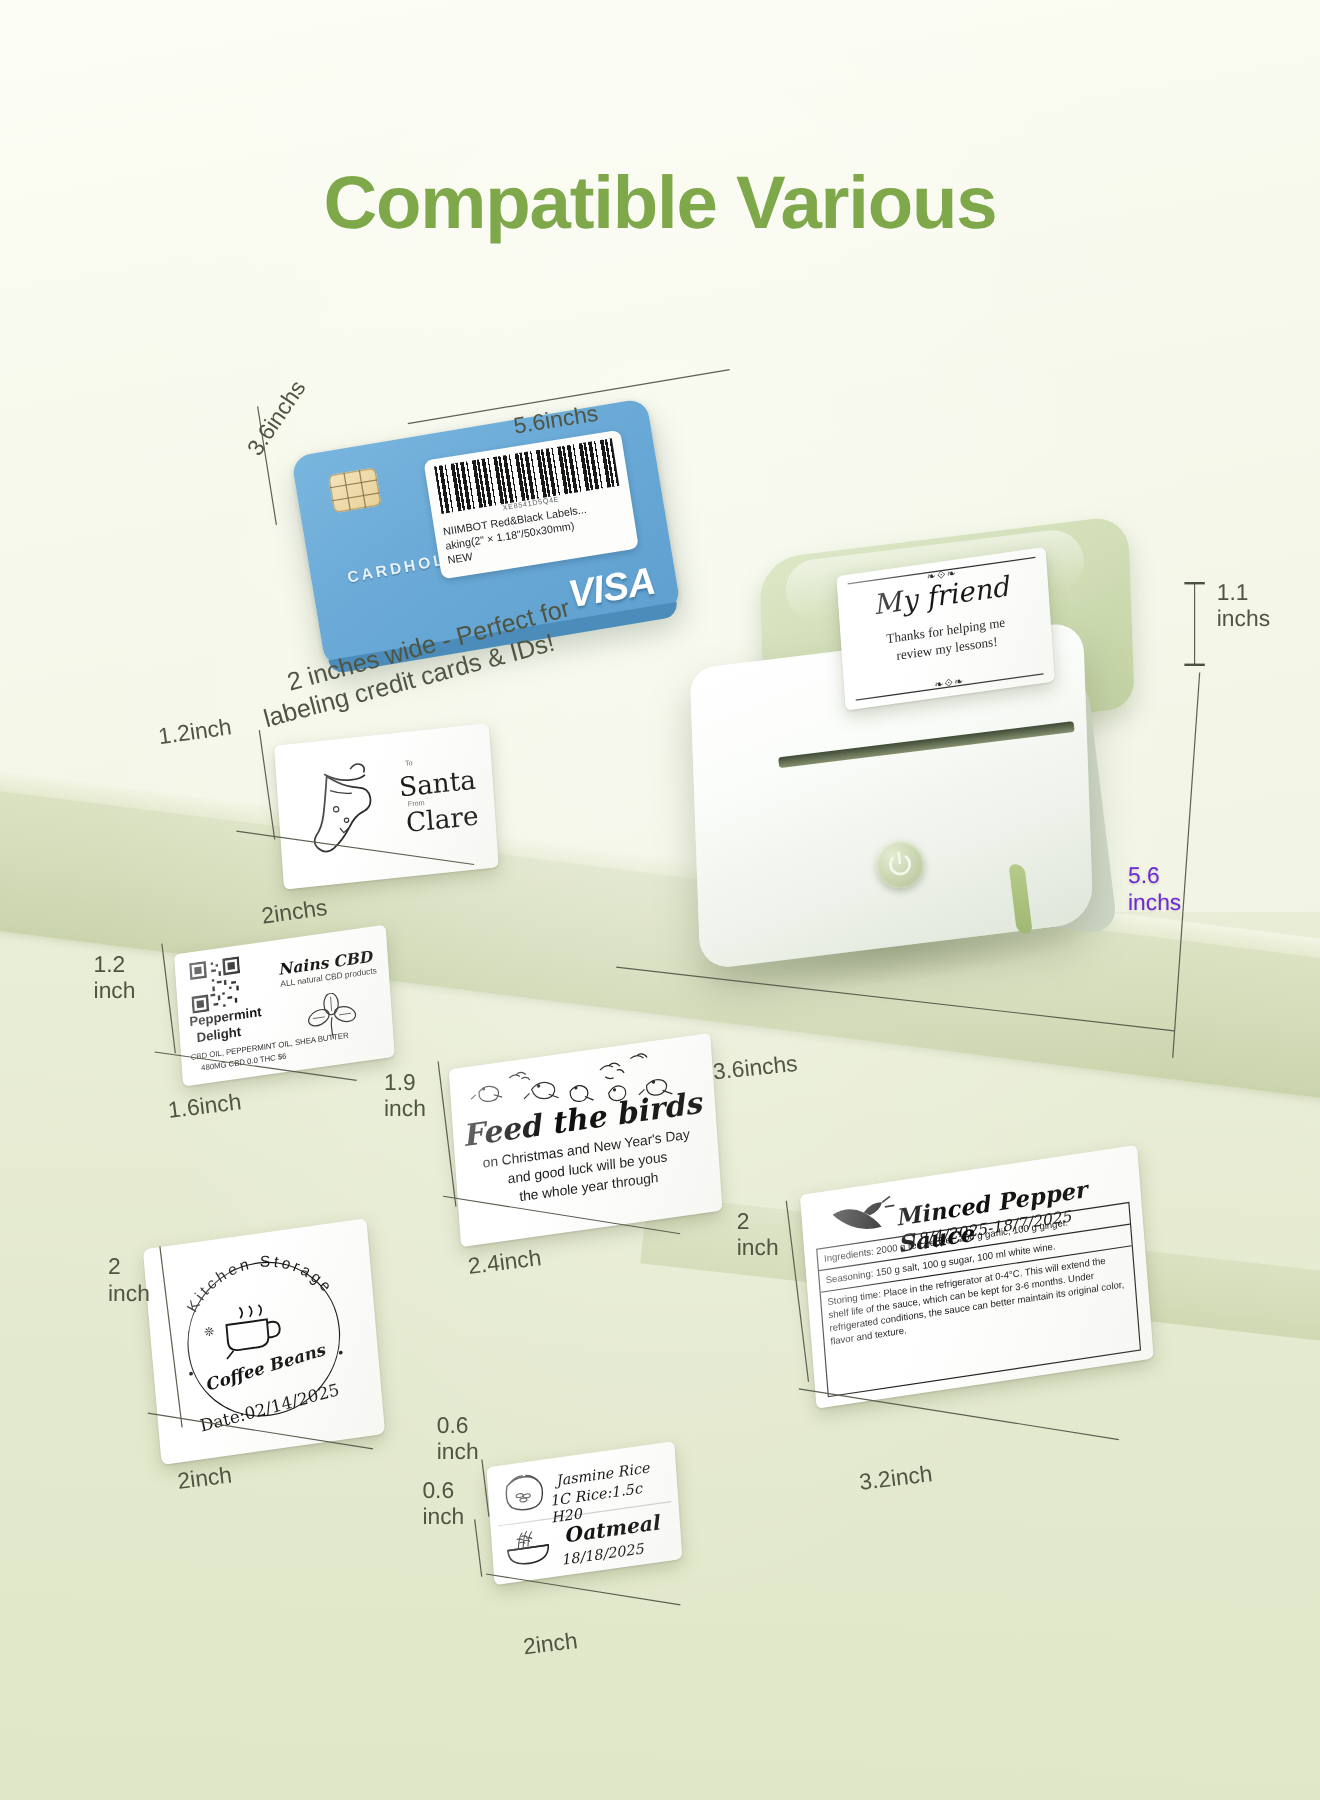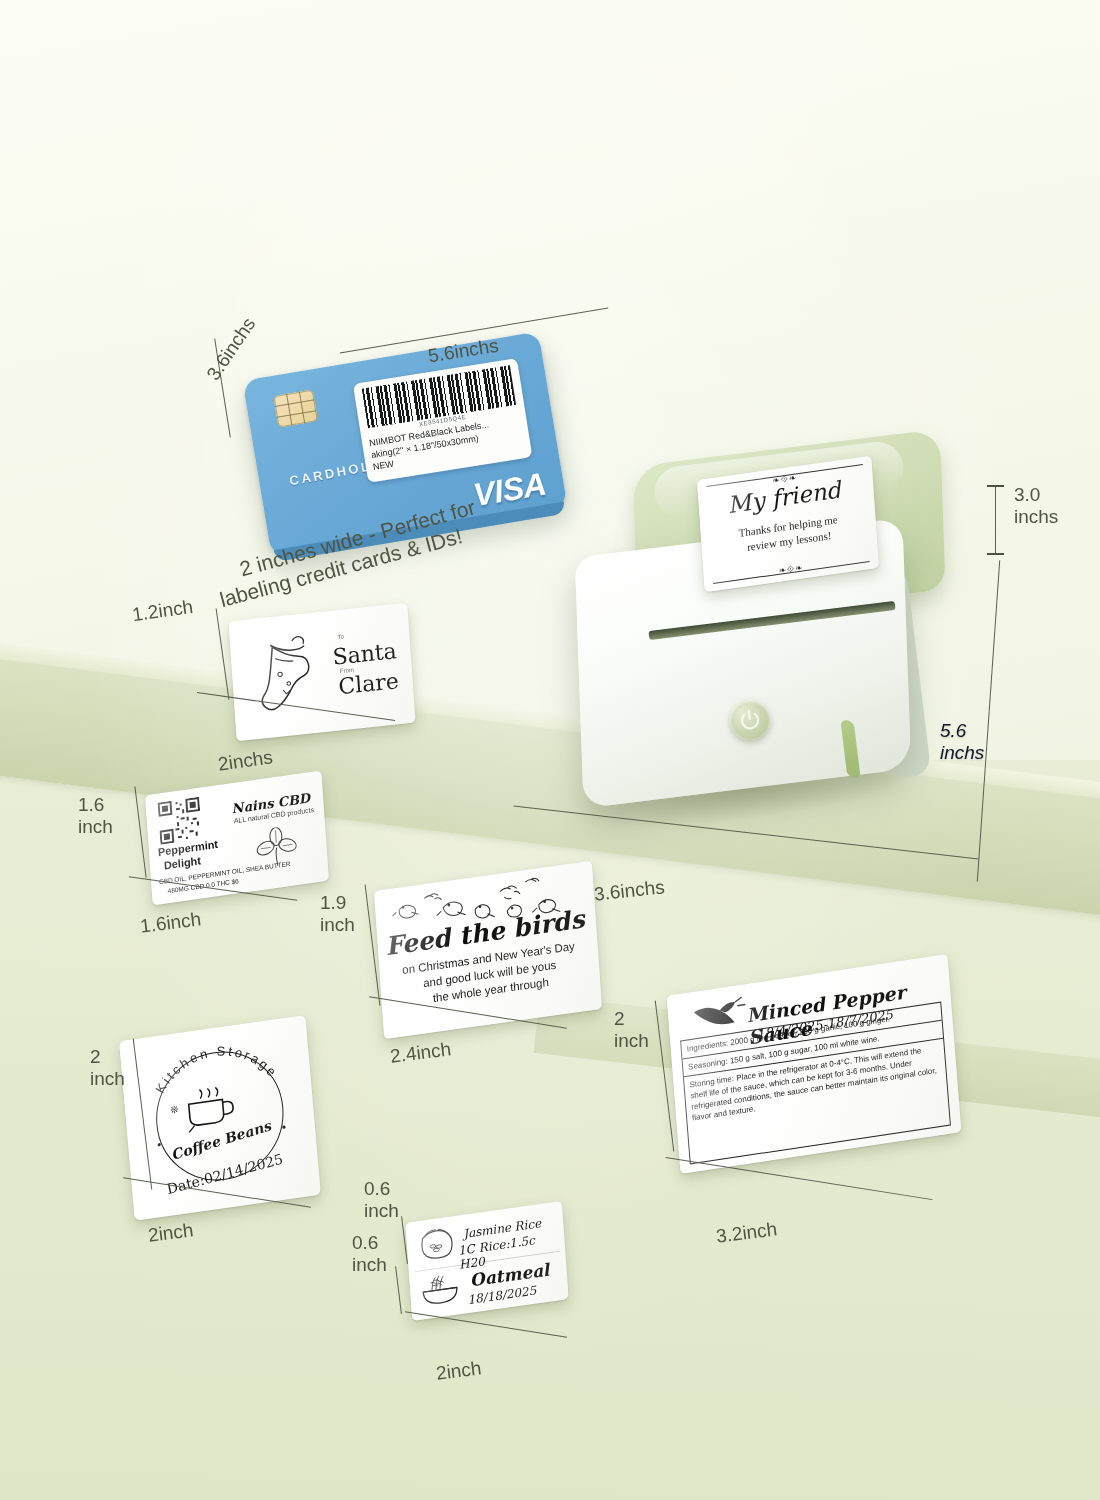--- a/index.html
+++ b/index.html
@@ -78,21 +78,21 @@
     background:linear-gradient(115deg, rgba(255,255,255,.55) 0%, rgba(255,255,255,0) 38%, rgba(200,205,180,.16) 100%);
     pointer-events:none;
   }
 
   
   .dim{
     position:absolute; color:#4f5542;
     font-size:19px; line-height:22px; white-space:pre-line;
     z-index:35; font-family:"Liberation Sans", sans-serif;
   }
-  .dim.white{ color:#0f172a; text-shadow:0 1px 2px rgba(120,130,90,.35);font-style:italic; }
+  .dim.white{ color:#6d28d9; text-shadow:0 1px 2px rgba(120,130,90,.35); }
   .dline{ position:absolute; background:#5a6150; z-index:34; }
   .dline.v{ width:1.4px; }
   .dline.h{ height:1.4px; }
   .dcap{ position:absolute; background:#4a5140; z-index:34; }
 
   
   #credit-card{
     position:absolute; left:255px; top:355px; width:300px; height:178px;
     background:linear-gradient(152deg,#79b6de 0%,#6cabd8 40%,#5ea0d0 100%);
     border-radius:16px;
@@ -308,20 +308,21 @@
 
 <div id="bg-base"></div>
 <div id="bg-upper"></div>
 <div id="bg-lower"></div>
 <div id="bg-ledge-face"></div>
 <div id="bg-ledge-top"></div>
 <div id="bg-ledge2-face"></div>
 <div id="bg-vignette"></div>
 
 <div id="headline">
+  <span class="ln l1">Compatible Various</span>
 </div>
 
 <div id="credit-card">
   <div class="edge"></div>
   <div id="cc-chip">
     <i class="h1"></i>
       <i class="h2"></i>
       <i class="v1"></i>
       <i class="v2"></i>
   </div>
@@ -363,21 +364,21 @@
 
 <div class="label" id="label-myfriend">
   <div id="mf-o1" class="orn">❧⟐❧</div>
   <div id="mf-inner"></div>
   <div id="mf-title">My friend</div>
   <div id="mf-l1">Thanks for helping me</div>
   <div id="mf-l2">review my lessons!</div>
   <div id="mf-o2" class="orn">❧⟐❧</div>
 </div>
 
-<div class="dim" style="left:1014px; top:484px;">3.0
+<div class="dim" style="left:1014px; top:484px;">1.1
 inchs</div>
 <div class="dline v" style="left:995px; top:486px; height:68px;"></div>
 <div class="dcap" style="left:987px; top:485px; width:17px; height:1.6px;"></div>
 <div class="dcap" style="left:987px; top:553px; width:17px; height:1.6px;"></div>
 
 <div class="dim white" style="left:940px; top:720px;">5.6
 inchs</div>
 <div class="dline v" style="left:988px; top:560px; height:322px; transform:rotate(4deg);"></div>
 
 <div class="dim" style="left:594px; top:880px; transform:rotate(-6deg);">3.6inchs</div>
@@ -445,21 +446,21 @@
   <div id="cbd-ing">CBD OIL, PEPPERMINT OIL, SHEA BUTTER</div>
   <div id="cbd-thc">480MG CBD 0.0 THC $6</div>
   <svg id="cbd-leaf" width="44" height="40" viewBox="0 0 44 40">
     <path d="M22 38 q-2 -12 0 -18" fill="none" stroke="#333" stroke-width="1"></path>
     <ellipse cx="22" cy="9" rx="6" ry="9" fill="none" stroke="#333" stroke-width="1"></ellipse>
     <ellipse cx="11" cy="19" rx="9" ry="6" fill="none" stroke="#333" stroke-width="1" transform="rotate(-20 11 19)"></ellipse>
     <ellipse cx="33" cy="19" rx="9" ry="6" fill="none" stroke="#333" stroke-width="1" transform="rotate(20 33 19)"></ellipse>
     <path d="M22 3 v12 M6 19 h10 M28 19 h10" stroke="#333" stroke-width=".6" fill="none"></path>
   </svg>
 </div>
-<div class="dim" style="left:78px; top:794px;">1.6
+<div class="dim" style="left:78px; top:794px;">1.2
 inch</div>
 <div class="dline v" style="left:140px; top:786px; height:92px; transform:rotate(-7deg);"></div>
 <div class="dim" style="left:140px; top:912px; transform:rotate(-7deg);">1.6inch</div>
 <div class="dline h" style="left:128px; top:888px; width:170px; transform:rotate(8deg);"></div>
 
 <div class="label" id="label-birds">
   <svg id="fb-birds" width="186" height="44" viewBox="0 0 186 44">
     <g fill="none" stroke="#222" stroke-width="1">
       <path d="M8 16 q6 -6 13 -2 q4 2 3 6 q-1 5 -7 5 q-7 0 -9 -5 z"></path>
         <circle cx="12" cy="14" r=".8" fill="#222"></circle>

